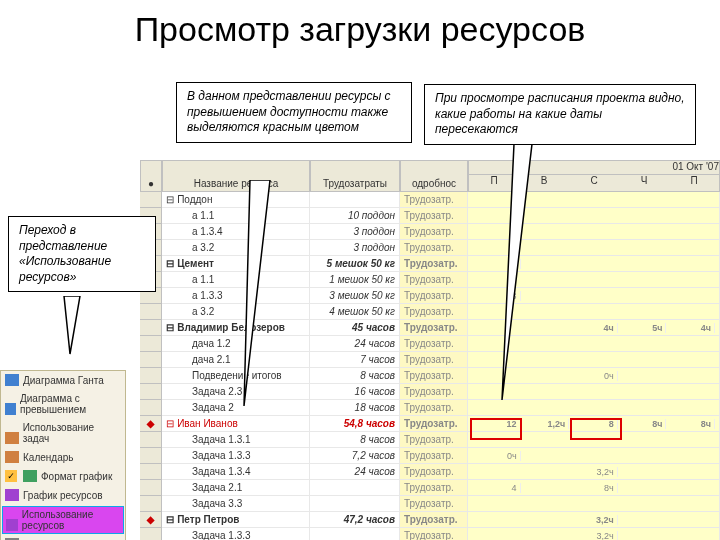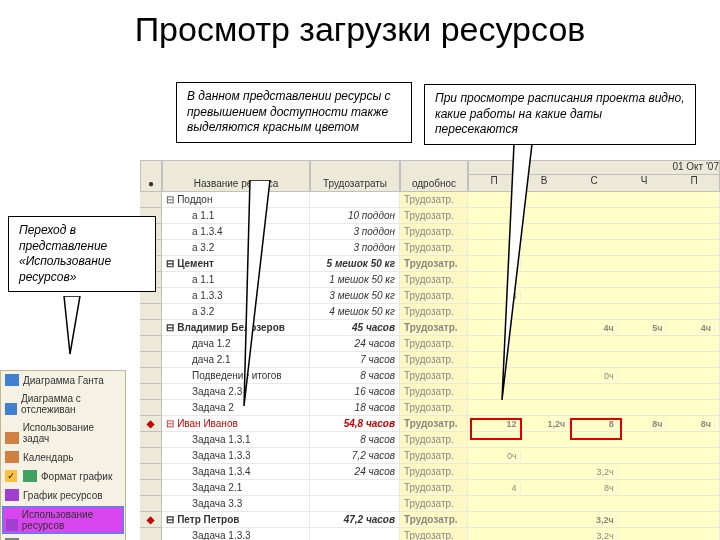--- a/index.html
+++ b/index.html
@@ -64,21 +64,21 @@
   <span>Серв</span>
 </div>
 
 <div class="viewbar" id="viewbar">
     <div class="vb-item">
       <span class="vb-icon" style="background: rgb(64, 128, 208);"></span>
       <span>Диаграмма Ганта</span>
     </div>
     <div class="vb-item">
       <span class="vb-icon" style="background: rgb(64, 128, 208);"></span>
-      <span>Диаграмма с отслеживан</span>
+      <span>Диаграмма с превышением</span>
     </div>
     <div class="vb-item">
       <span class="vb-icon" style="background: rgb(208, 128, 64);"></span>
       <span>Использование задач</span>
     </div>
     <div class="vb-item">
       <span class="vb-icon" style="background: rgb(208, 128, 64);"></span>
       <span>Календарь</span>
     </div>
     <div class="vb-item">

